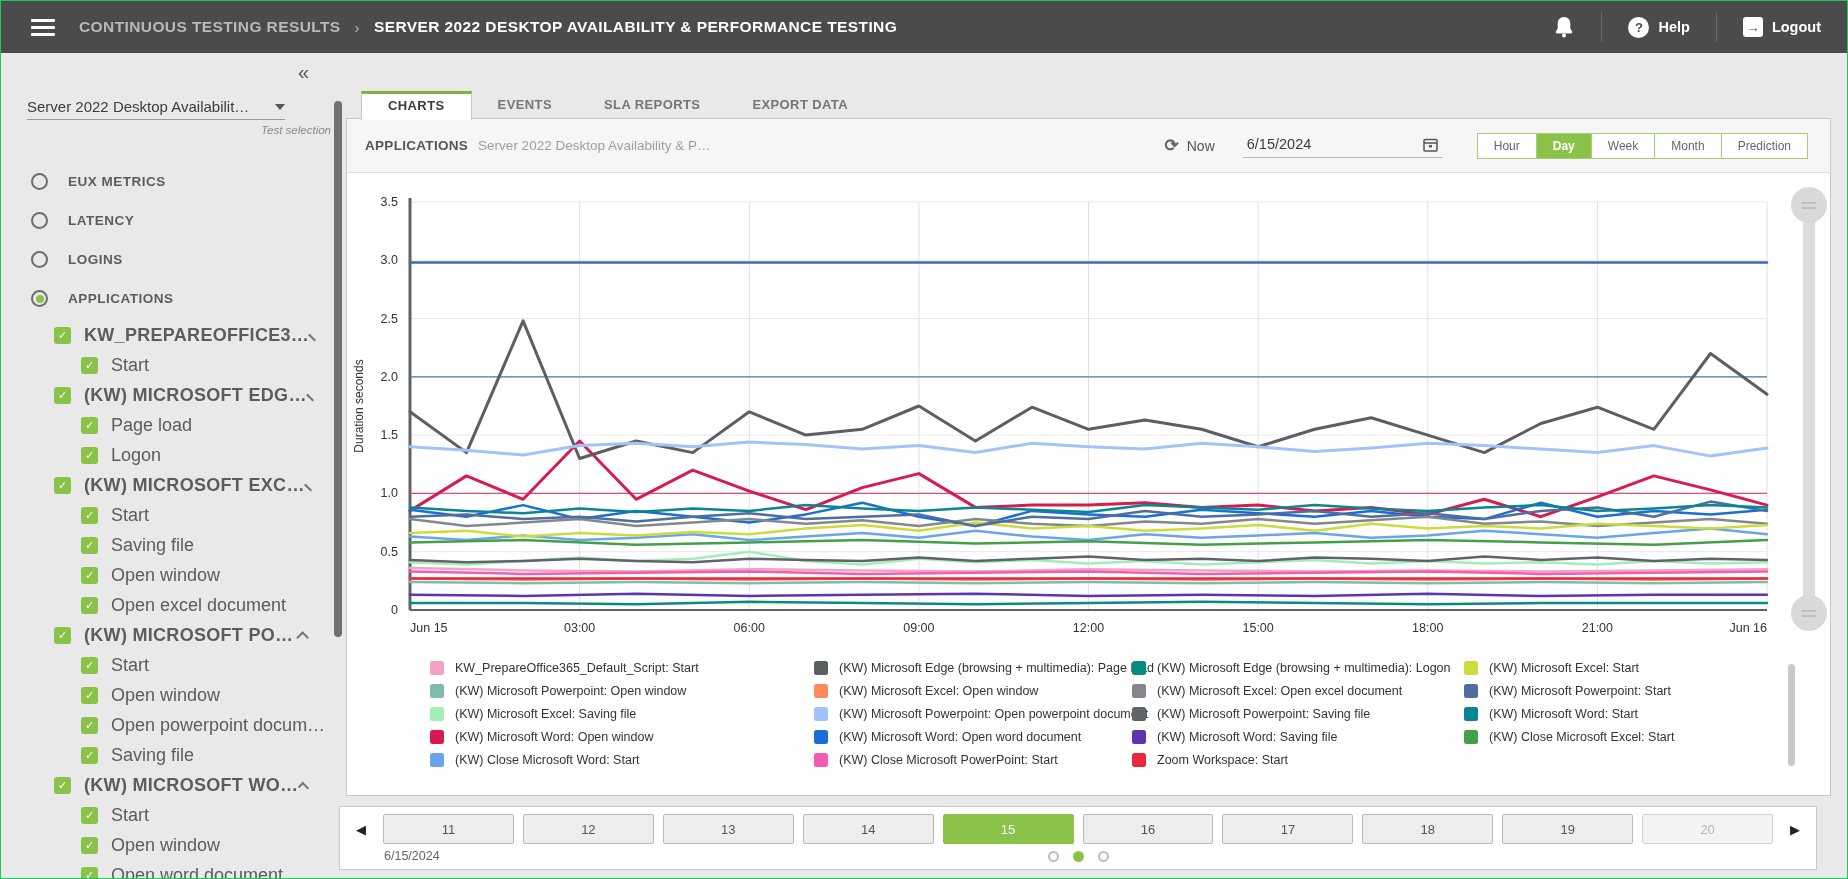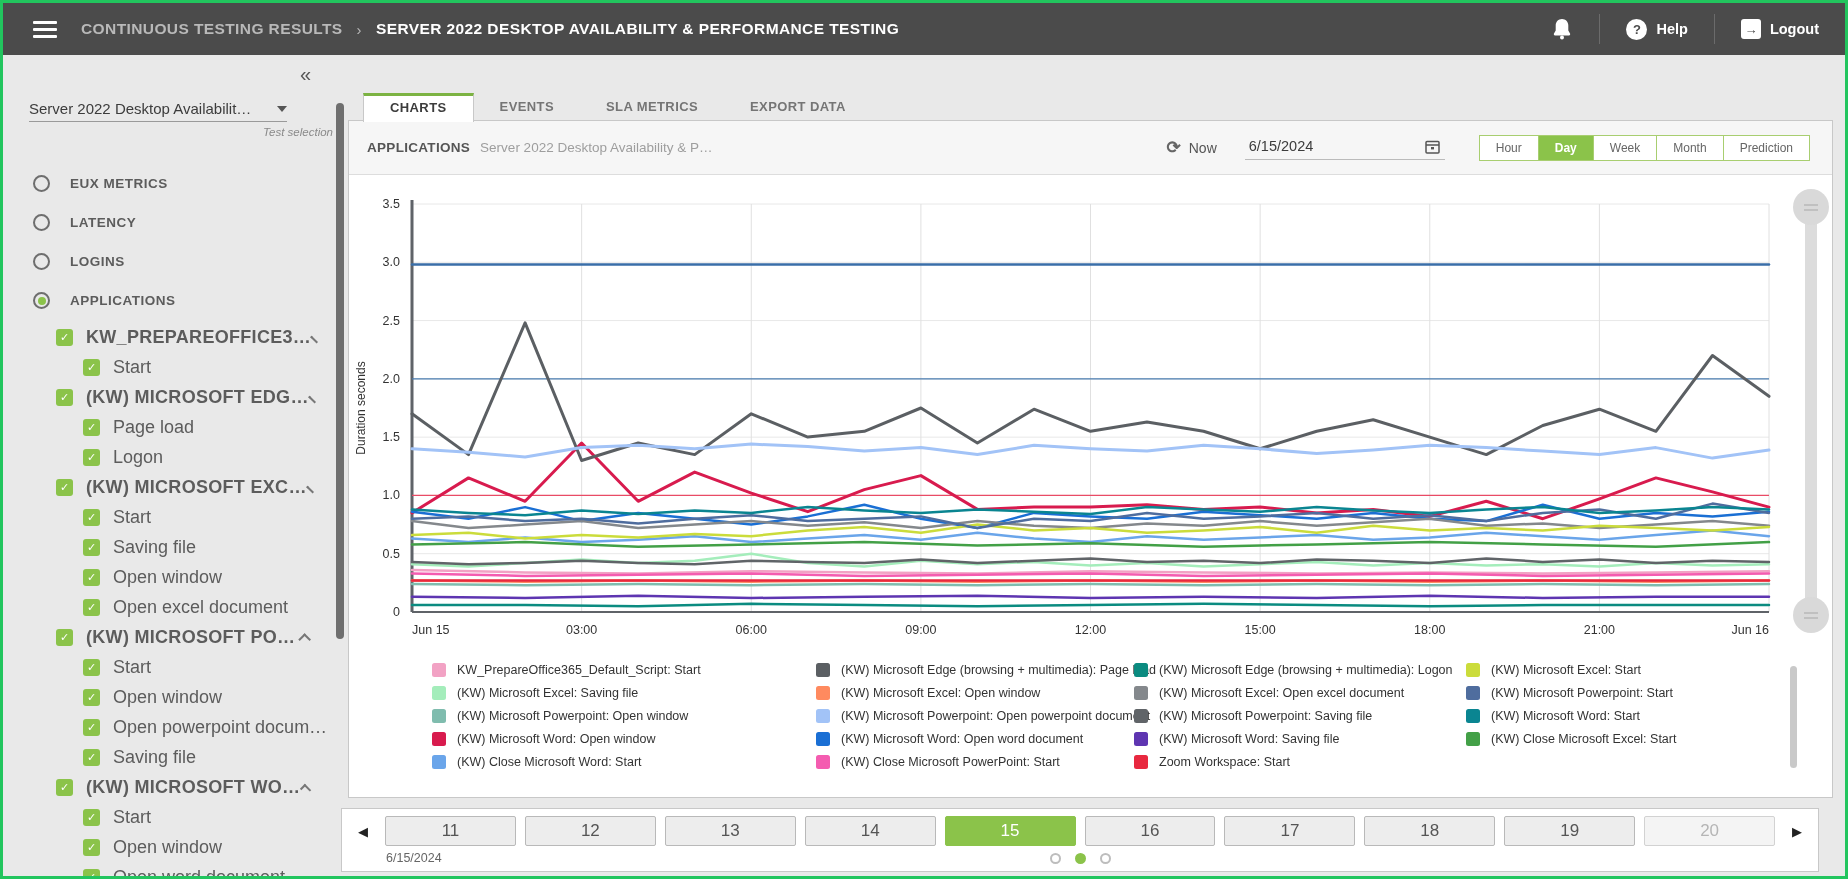--- a/index.html
+++ b/index.html
@@ -1,18 +1,18 @@
 <!DOCTYPE html>
 <html><head>
 <meta charset="utf-8">
 <style>
   * { box-sizing: border-box; margin: 0; padding: 0; }
   html,body { width:1848px; height:879px; overflow:hidden; }
   body { font-family:"Liberation Sans", sans-serif; background:#e9e9e9; }
-  .page { position:relative; width:1848px; height:879px; background:#e9e9e9; border:3px solid #22c55e; overflow:hidden; }
+  .page { position:relative; width:1848px; height:879px; background:#e9e9e9; border:1px solid #22c55e; overflow:hidden; }
 
   
   .topbar { position:absolute; left:0; top:0; width:100%; height:52px; background:#4b4b4b; display:flex; align-items:center; }
   .hamburger { width:24px; height:17px; margin-left:30px; display:flex; flex-direction:column; justify-content:space-between; cursor:pointer; }
   .hamburger i { display:block; height:3px; background:#fff; border-radius:1px; }
   .crumbs { margin-left:24px; display:flex; align-items:center; gap:14px; font-size:15.5px; letter-spacing:.4px; }
   .crumb-sec { color:#b9b9b9; font-weight:700; }
   .crumb-sep { color:#b9b9b9; font-size:15px; }
   .crumb-page { color:#ffffff; font-weight:700; }
   .topbar-right { margin-left:auto; display:flex; align-items:center; height:100%; }
@@ -72,21 +72,21 @@
   .legend-col { display:flex; flex-direction:column; }
   .legend-item { display:flex; align-items:center; height:23px; }
   .swatch { width:14px; height:14px; border-radius:2.5px; margin-right:11px; flex:0 0 auto; }
   .legend-text { font-size:12.5px; color:#333; white-space:nowrap; }
   .legend-scroll { position:absolute; left:1441px; top:545px; width:7px; height:102px; background:#c9c9c9; border-radius:4px; }
 
   
   .card-bottom { position:absolute; left:338px; top:805px; width:1478px; height:64px; background:#fff; border:1px solid #c8c8c8; }
   .days-row { display:flex; align-items:center; gap:9px; padding:7px 8px 0 8px; }
   .pager-arrow { width:26px; text-align:center; font-size:13px; color:#222; cursor:pointer; flex:0 0 auto; }
-  .day-btn { flex:1 1 0; height:30px; background:#ededed; border:1px solid #b9b9b9; border-radius:2px; font-size:17px; color:#555; display:flex; align-items:center; justify-content:center; cursor:pointer; }
+  .day-btn { flex:1 1 0; height:30px; background:#ededed; border:1px solid #b9b9b9; border-radius:2px; font-size:13px; color:#555; display:flex; align-items:center; justify-content:center; cursor:pointer; }
   .day-btn.selected { background:#8bc34a; border-color:#8bc34a; color:#fff; }
   .day-btn.disabled { background:#f4f4f4; border-color:#d2d2d2; color:#b5b5b5; cursor:default; }
   .bottom-sub { position:relative; height:26px; }
   .bottom-date { position:absolute; left:44px; top:5px; font-size:12.5px; color:#666; }
   .dots { position:absolute; left:0; right:0; top:7px; display:flex; justify-content:center; gap:14px; }
   .dot { width:11px; height:11px; border-radius:50%; border:2px solid #bdbdbd; background:#fff; cursor:pointer; }
   .dot.filled { background:#8bc34a; border-color:#8bc34a; }
 </style>
 </head>
 <body>
@@ -233,21 +233,21 @@
           <span class="cb">✓</span>
           <span class="tree-label">Open word document</span>
         </div>
       </div>
   </div>
   <div class="side-scroll"></div>
 
   <div class="tabs">
       <div class="tab active">CHARTS</div>
       <div class="tab">EVENTS</div>
-      <div class="tab">SLA METRICS</div>
+      <div class="tab">SLA REPORTS</div>
       <div class="tab">EXPORT DATA</div>
     </div>
 
   <div class="card-main">
     <div class="toolbar">
       <span class="tb-section">APPLICATIONS</span>
       <span class="tb-sub">Server 2022 Desktop Availability &amp; P…</span>
       <div class="now-btn">
         <span class="refresh-ic">⟳</span>
         <span>Now</span>
@@ -341,26 +341,26 @@
         <i></i>
       </div>
 
     <div class="legend">
         <div class="legend-col">
           <div class="legend-item">
             <span class="swatch" style="background: rgb(242, 162, 196);"></span>
             <span class="legend-text">KW_PrepareOffice365_Default_Script: Start</span>
           </div>
           <div class="legend-item">
+            <span class="swatch" style="background: rgb(127, 188, 174);"></span>
+            <span class="legend-text">(KW) Microsoft Powerpoint: Open window</span>
+          </div>
+          <div class="legend-item">
             <span class="swatch" style="background: rgb(164, 237, 187);"></span>
             <span class="legend-text">(KW) Microsoft Excel: Saving file</span>
-          </div>
-          <div class="legend-item">
-            <span class="swatch" style="background: rgb(127, 188, 174);"></span>
-            <span class="legend-text">(KW) Microsoft Powerpoint: Open window</span>
           </div>
           <div class="legend-item">
             <span class="swatch" style="background: rgb(216, 27, 78);"></span>
             <span class="legend-text">(KW) Microsoft Word: Open window</span>
           </div>
           <div class="legend-item">
             <span class="swatch" style="background: rgb(106, 165, 234);"></span>
             <span class="legend-text">(KW) Close Microsoft Word: Start</span>
           </div>
         </div>

